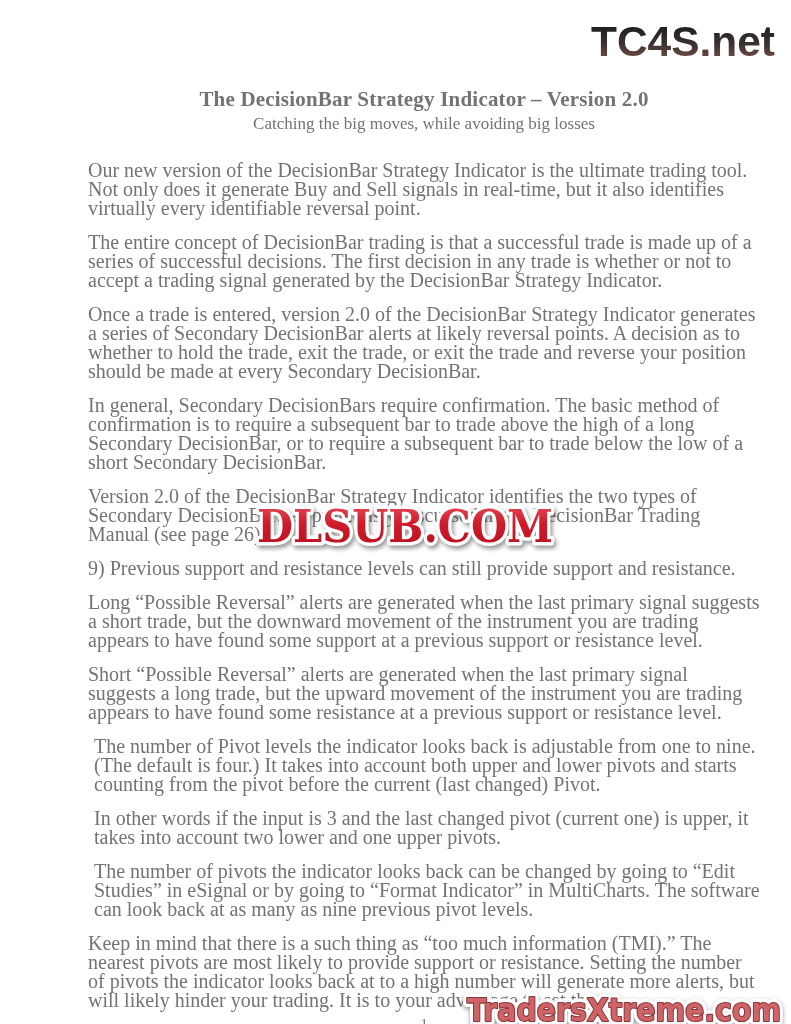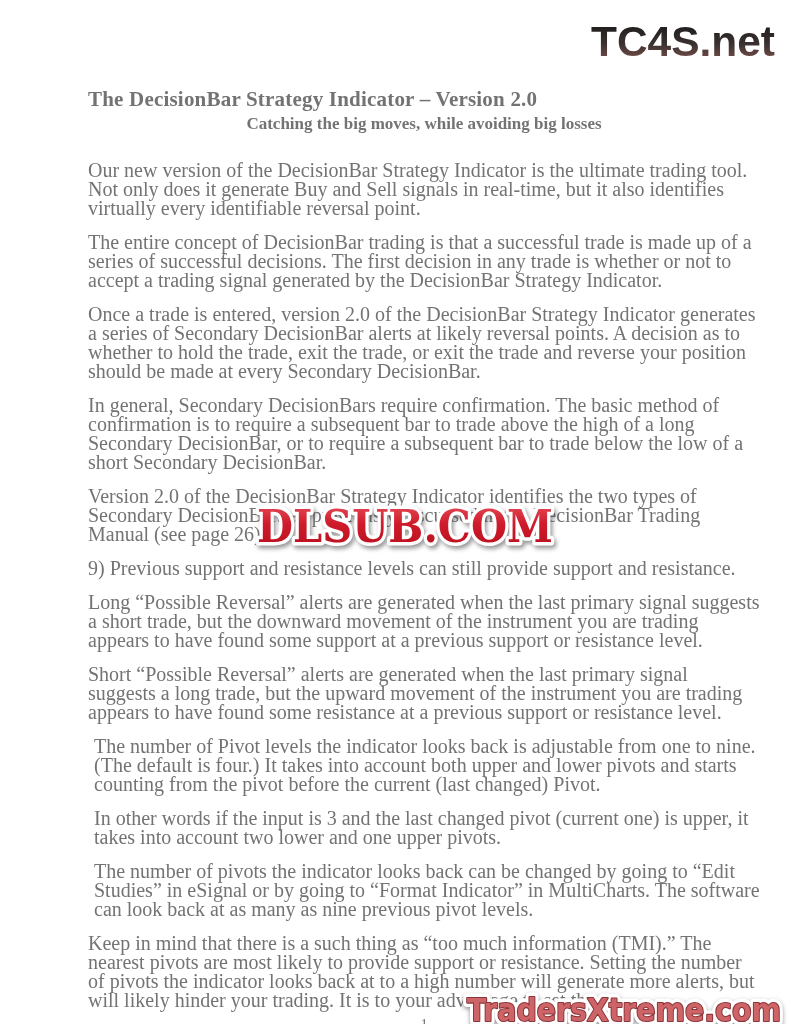--- a/index.html
+++ b/index.html
@@ -22,30 +22,31 @@
     height: 56px;
   }
   .content {
     position: absolute;
     left: 88px;
     top: 0;
     width: 672px;
     padding-top: 76px;
   }
   .doc-title {
+    text-align: center;
     font-size: 21px;
     line-height: 24px;
     font-weight: bold;
     letter-spacing: 0.2px;
   }
   .doc-subtitle {
     text-align: center;
     font-size: 17px;
     line-height: 22px;
-    font-weight: bold;
+    font-weight: normal;
     margin-top: 2px;
   }
   .content p {
     font-size: 20px;
     line-height: 19px;
     margin-top: 15px;
     text-align: left;
   }
   .content p.first { margin-top: 26px; }
   .content p.indent { padding-left: 6px; }

